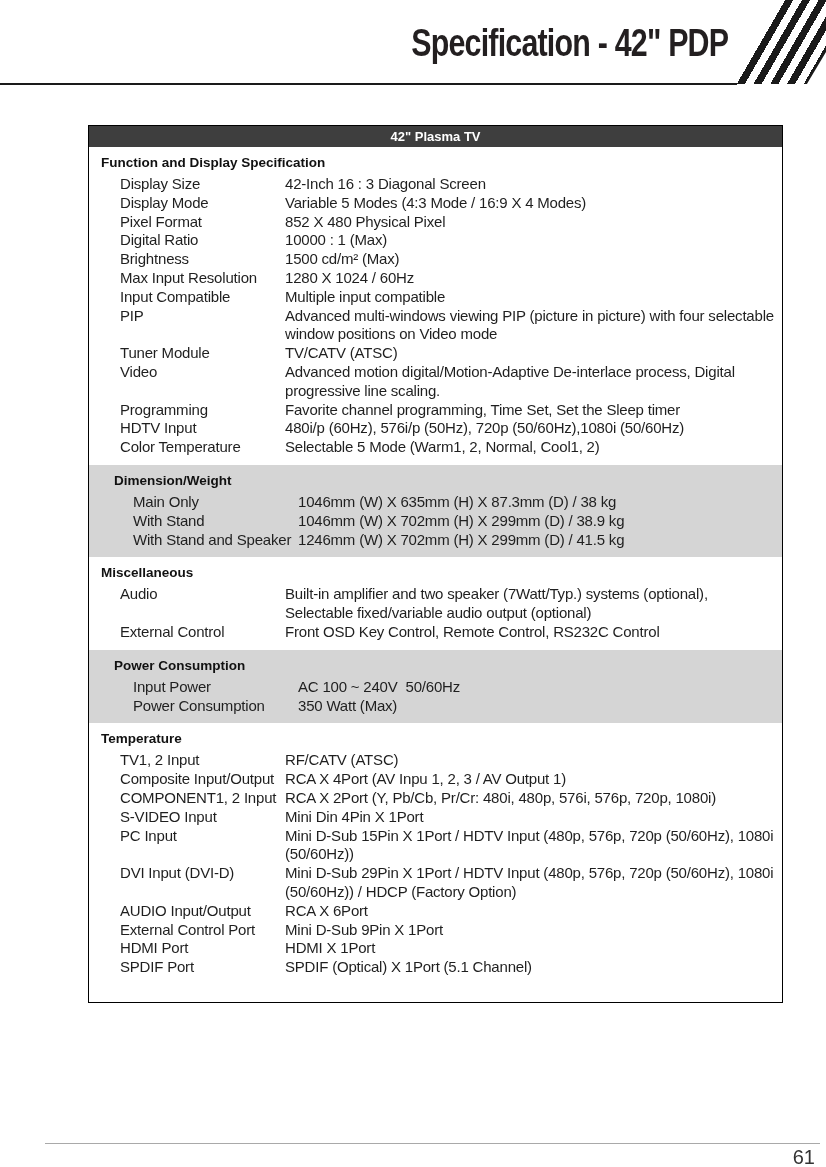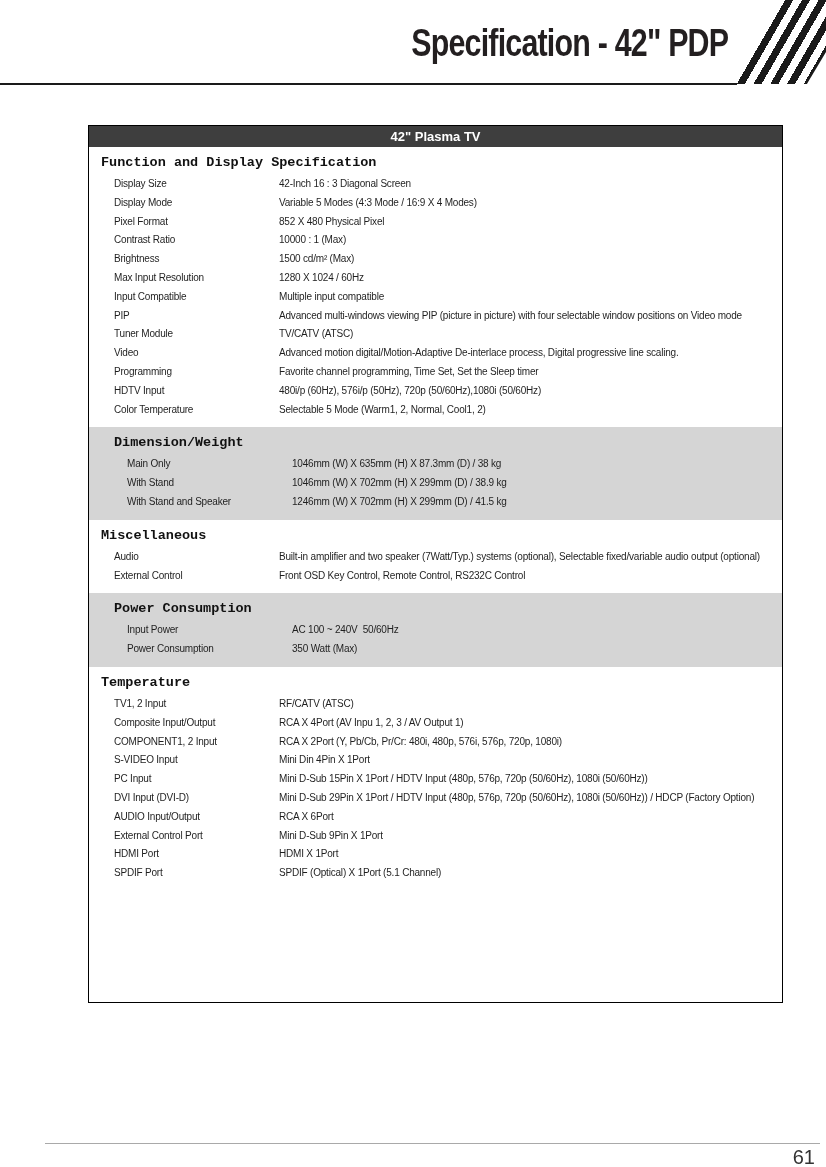--- a/index.html
+++ b/index.html
@@ -58,27 +58,26 @@
     font-size:13px;
     font-weight:700;
   }
   .sec { padding:8px 6px 8px 12px; }
   .sec.shaded { background:var(--shade, #d5d5d5);padding-left:25px; }
   .sec-title {
     margin:0 0 5px 0;
     font-size:13.5px;
     font-weight:700;
     color:#111;
-    font-family:Liberation Mono, monospace;
   }
   .row {
     display:grid;
     grid-template-columns:165px 1fr;
-    margin-left:13px;
-    font-size:10px;
+    margin-left:19px;
+    font-size:15px;
     letter-spacing:-0.2px;
     line-height:18.8px;
   }
   .lbl { color:#1f1f1f; }
   .val { color:#1f1f1f; white-space:pre-wrap; }
 
   
   .footer-rule {
     position:absolute;
     left:45px; top:1143px;
@@ -114,21 +113,21 @@
           </div>
           <div class="row">
             <span class="lbl">Display Mode</span>
             <span class="val">Variable 5 Modes (4:3 Mode / 16:9 X 4 Modes)</span>
           </div>
           <div class="row">
             <span class="lbl">Pixel Format</span>
             <span class="val">852 X 480 Physical Pixel</span>
           </div>
           <div class="row">
-            <span class="lbl">Contrast Ratio</span>
+            <span class="lbl">Digital Ratio</span>
             <span class="val">10000 : 1 (Max)</span>
           </div>
           <div class="row">
             <span class="lbl">Brightness</span>
             <span class="val">1500 cd/m² (Max)</span>
           </div>
           <div class="row">
             <span class="lbl">Max Input Resolution</span>
             <span class="val">1280 X 1024 / 60Hz</span>
           </div>

